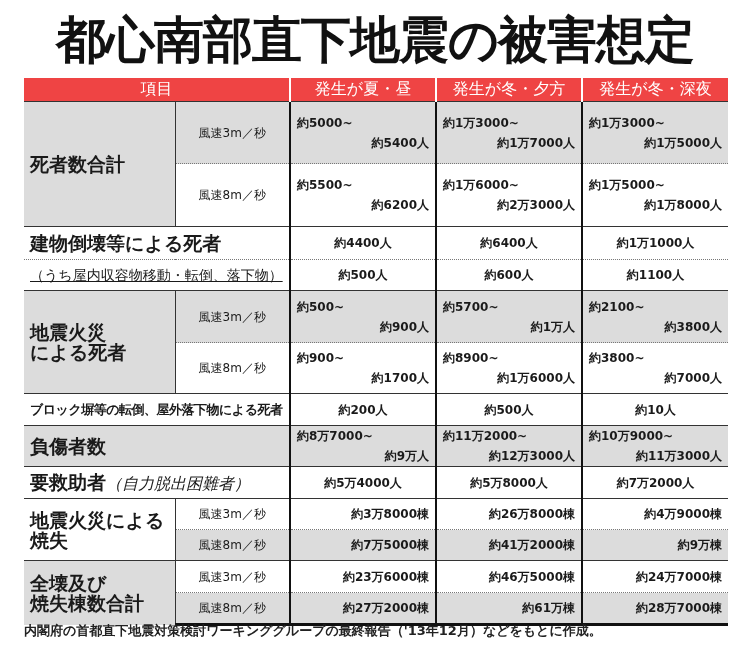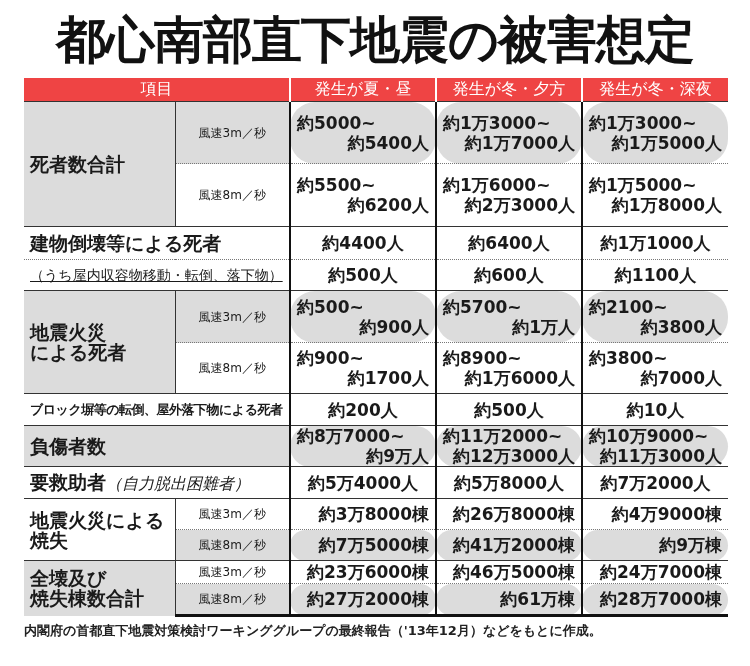--- a/index.html
+++ b/index.html
@@ -5,21 +5,21 @@
   html, body { margin:0; padding:0; background:#ffffff; }
   body { width:750px; height:666px; position:relative; overflow:hidden;
          font-family:"DejaVu Sans", "Liberation Sans", sans-serif; color:#1a1a1a; }
   .title { position:absolute; left:0; top:10px; width:750px; text-align:center;
            font-size:50px; font-weight:bold; letter-spacing:-1px; color:#111; line-height:60px; }
   table { position:absolute; left:24px; top:78px; width:704px; border-collapse:collapse; table-layout:fixed; }
   th { background:#ef4444; color:#fff; font-weight:normal; font-size:16px; height:23px; padding:0;
        border-left:2px solid #fff; }
   th:first-child { border-left:none; }
   td { padding:0 6px; font-size:17px; border-top:1.5px solid #333; vertical-align:middle; line-height:20px; }
-  td.data { border-left:2.5px solid #111; font-weight:bold; font-size:17px;border-radius:25px; }
+  td.data { border-left:2.5px solid #111; font-weight:bold; font-size:12px; }
   td.sub { border-left:1.5px solid #333; text-align:center; font-size:12px; }
   td.lbl { font-weight:bold; font-size:19px;margin-top:10px; }
   td.lbl-sm { font-size:14px;text-decoration:underline; }
   .g { background:#dcdcdc; }
   .w { background:#ffffff; }
   tr.dot td { border-top:1px dotted #777; }
   .range .l1 { display:block; text-align:left; }
   .range .l2 { display:block; text-align:right; }
   .c { text-align:center; }
   .r { text-align:right; }
@@ -164,21 +164,21 @@
       <td class="data w r">約26万8000棟</td>
       <td class="data w r">約4万9000棟</td>
     </tr>
     <tr class="dot" style="height:31px">
       <td class="sub g">風速8m／秒</td>
       <td class="data g r">約7万5000棟</td>
       <td class="data g r">約41万2000棟</td>
       <td class="data g r">約9万棟</td>
     </tr>
 
-    <tr style="height:23px">
+    <tr style="height:32px">
       <td rowspan="2" class="lbl g"><span>全壊及び</span><br><span>焼失棟数合計</span></td>
       <td class="sub w">風速3m／秒</td>
       <td class="data w r">約23万6000棟</td>
       <td class="data w r">約46万5000棟</td>
       <td class="data w r">約24万7000棟</td>
     </tr>
     <tr class="dot" style="height:32px">
       <td class="sub g">風速8m／秒</td>
       <td class="data g r">約27万2000棟</td>
       <td class="data g r">約61万棟</td>

